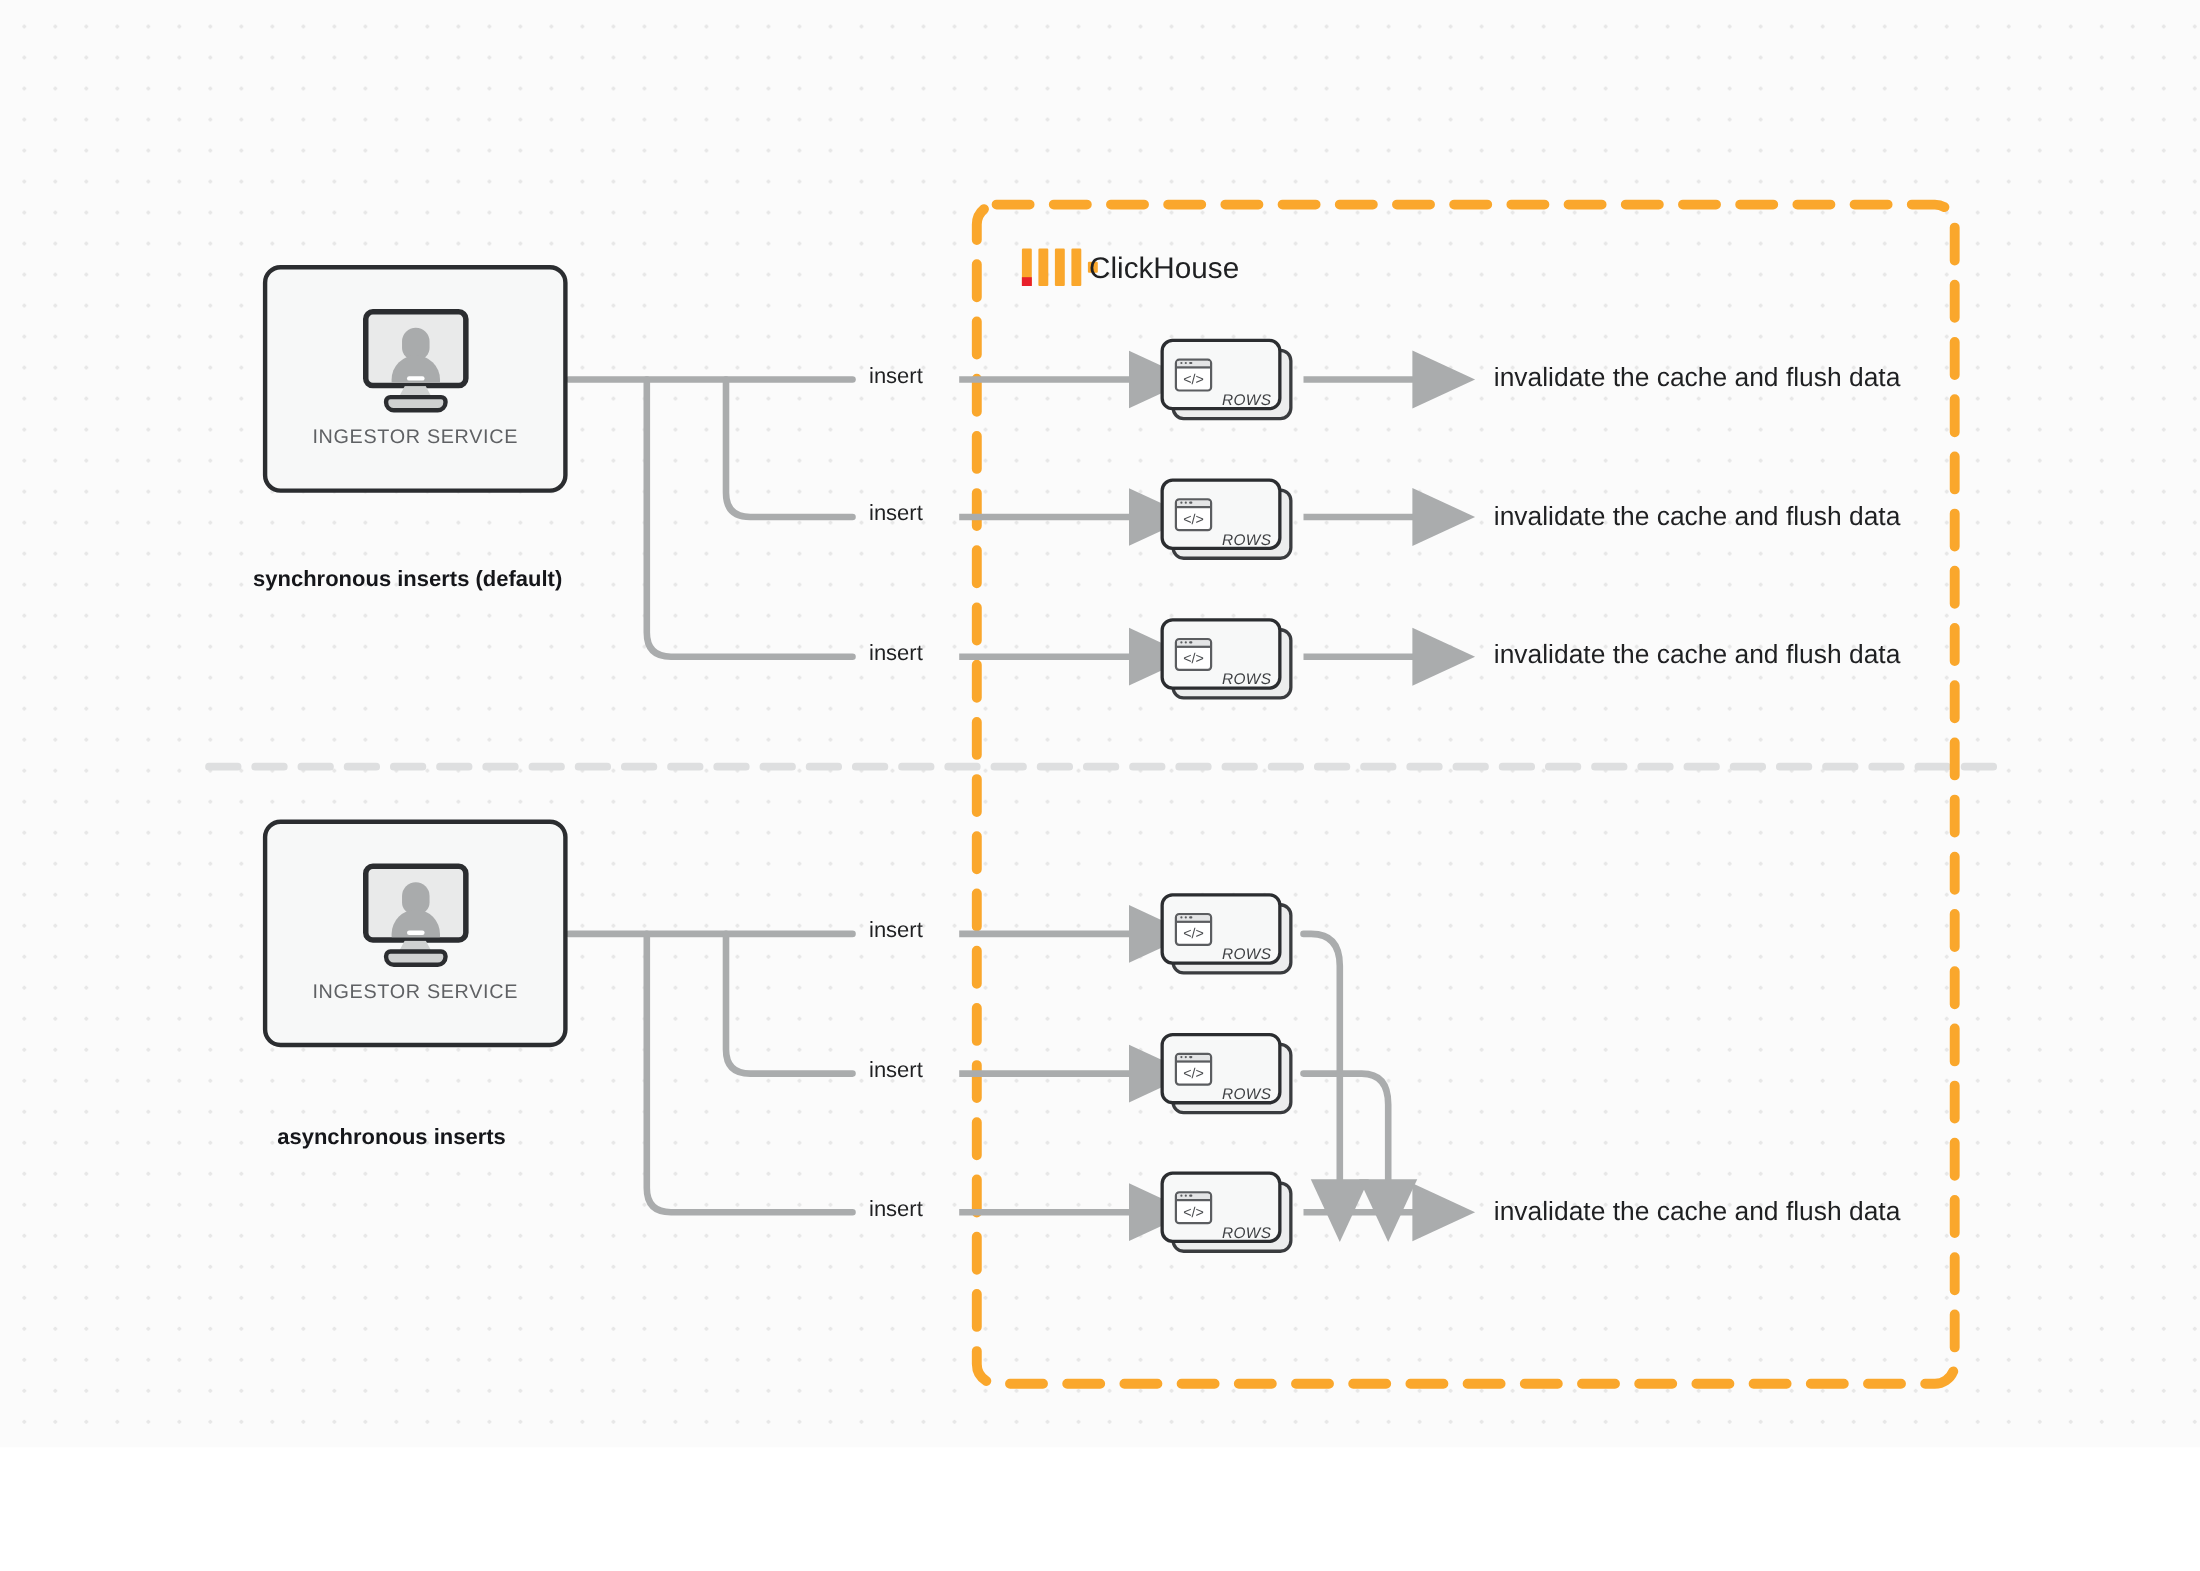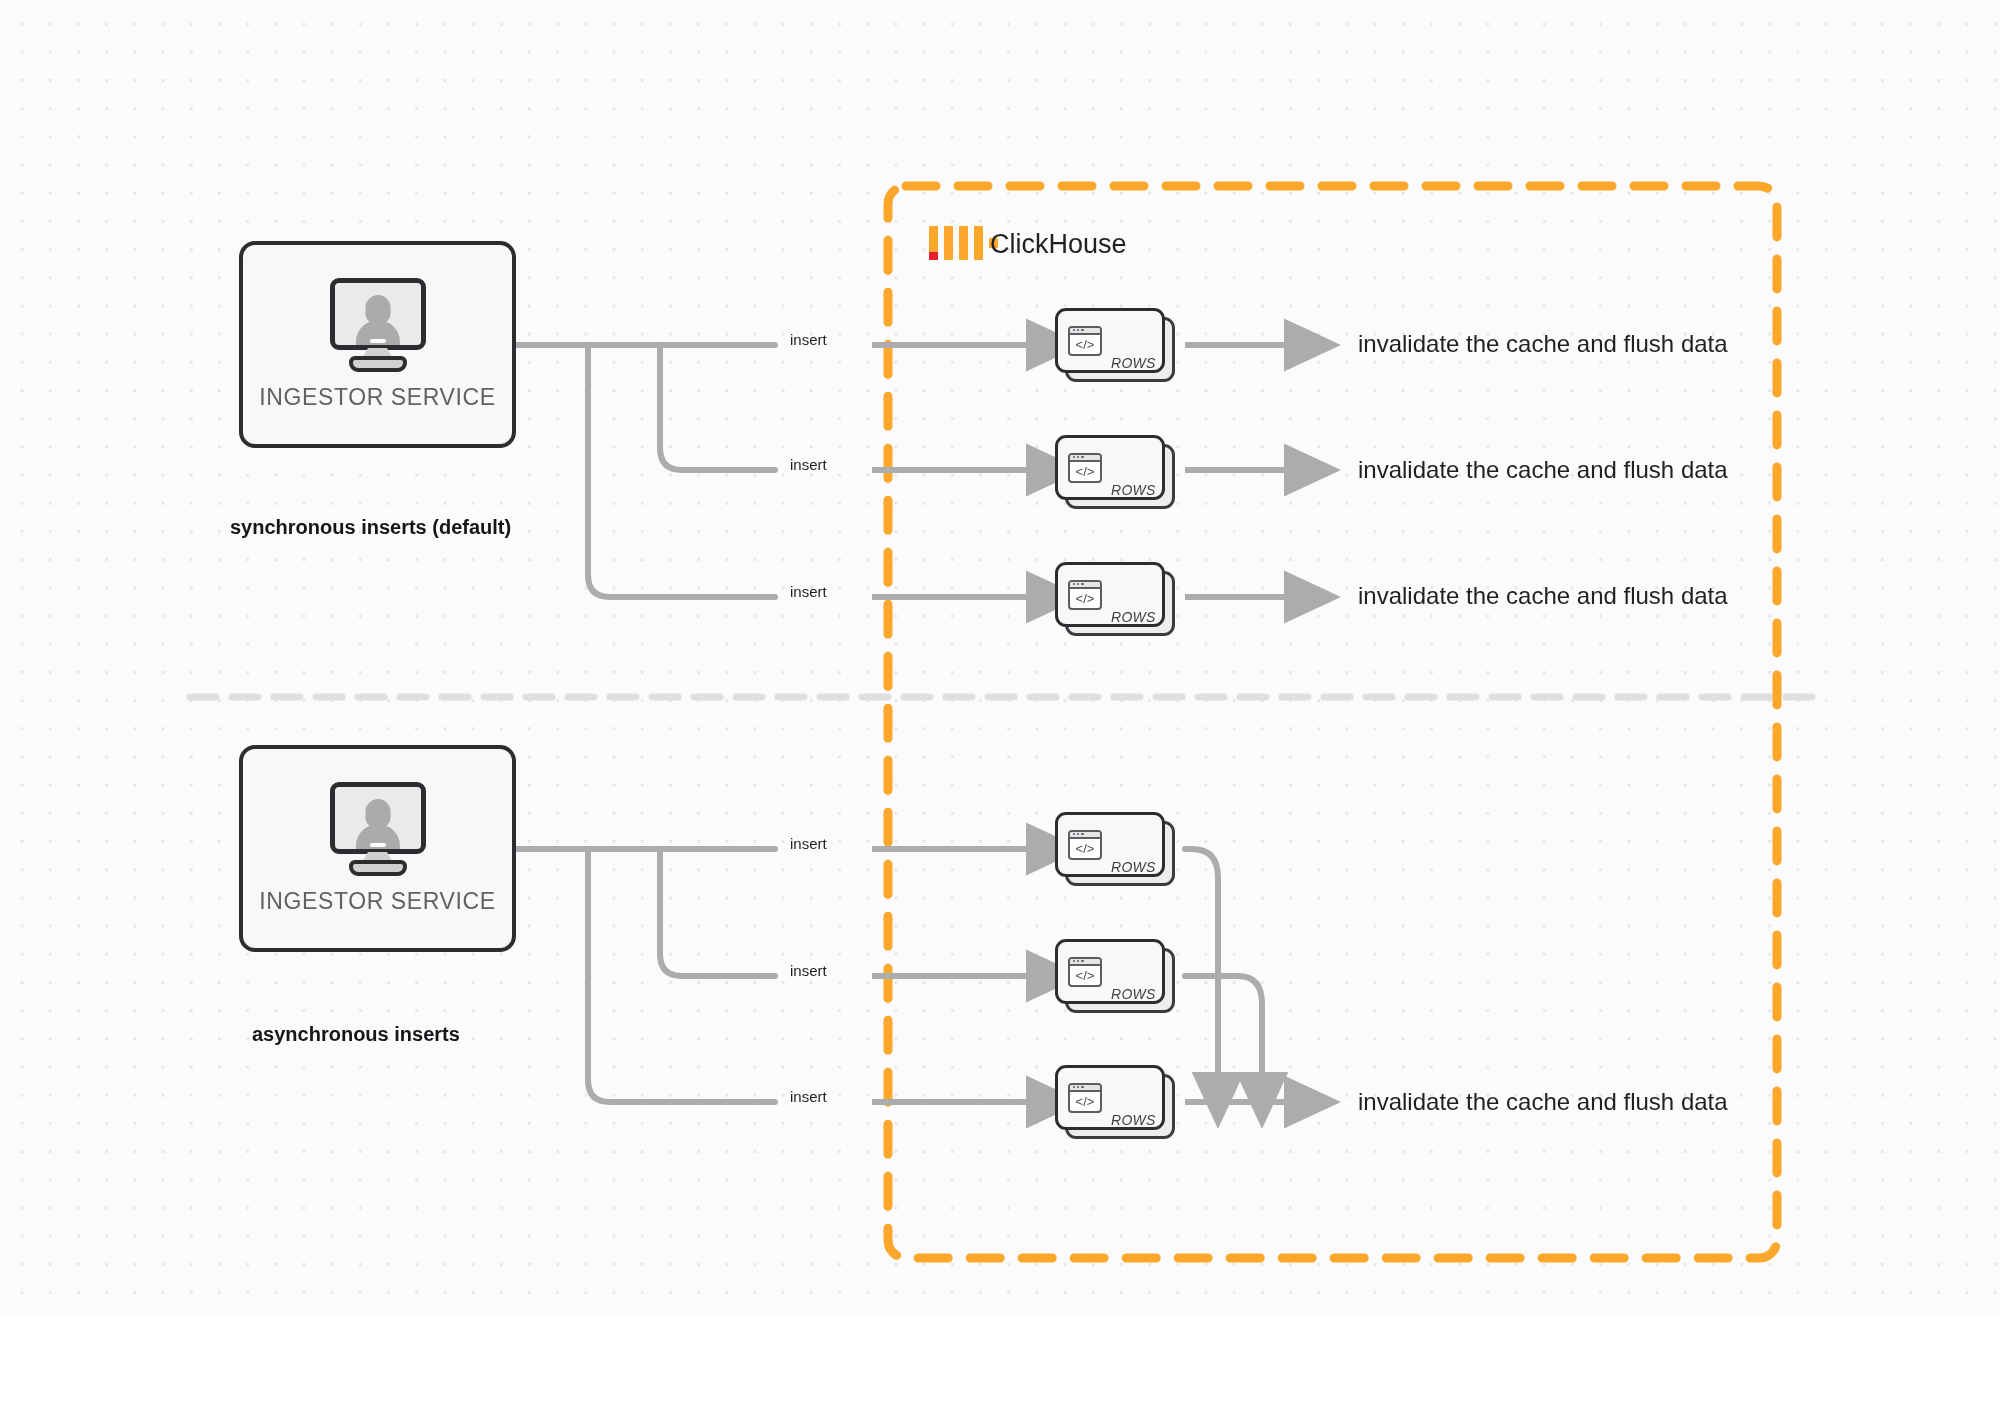--- a/index.html
+++ b/index.html
@@ -32,21 +32,21 @@
     box-sizing: border-box;
     background: #f7f8f8;
     border: 4px solid #2b2d30;
     border-radius: 16px;
     display: flex;
     flex-direction: column;
     align-items: center;
     justify-content: center;
   }
   .node-label {
-    font-size: 23px;
+    font-size: 18px;
     letter-spacing: 0.6px;
     color: #5f6164;
     margin-top: 16px;
     white-space: nowrap;
   }
   .monitor {
     position: relative;
     width: 96px;
     height: 90px;
   }
@@ -187,21 +187,21 @@
   .rows-text {
     font-size: 14px;
     font-style: italic;
     color: #3d3f42;
     letter-spacing: 0.3px;
     margin-top: 45px;
   }
 
   .edge-label {
     position: absolute;
-    font-size: 15px;
+    font-size: 20px;
     color: #1f2022;
     white-space: nowrap;
   }
   .out-label {
     position: absolute;
     font-size: 24px;
     color: #1f2022;
     white-space: nowrap;
   }
   .section-label {

